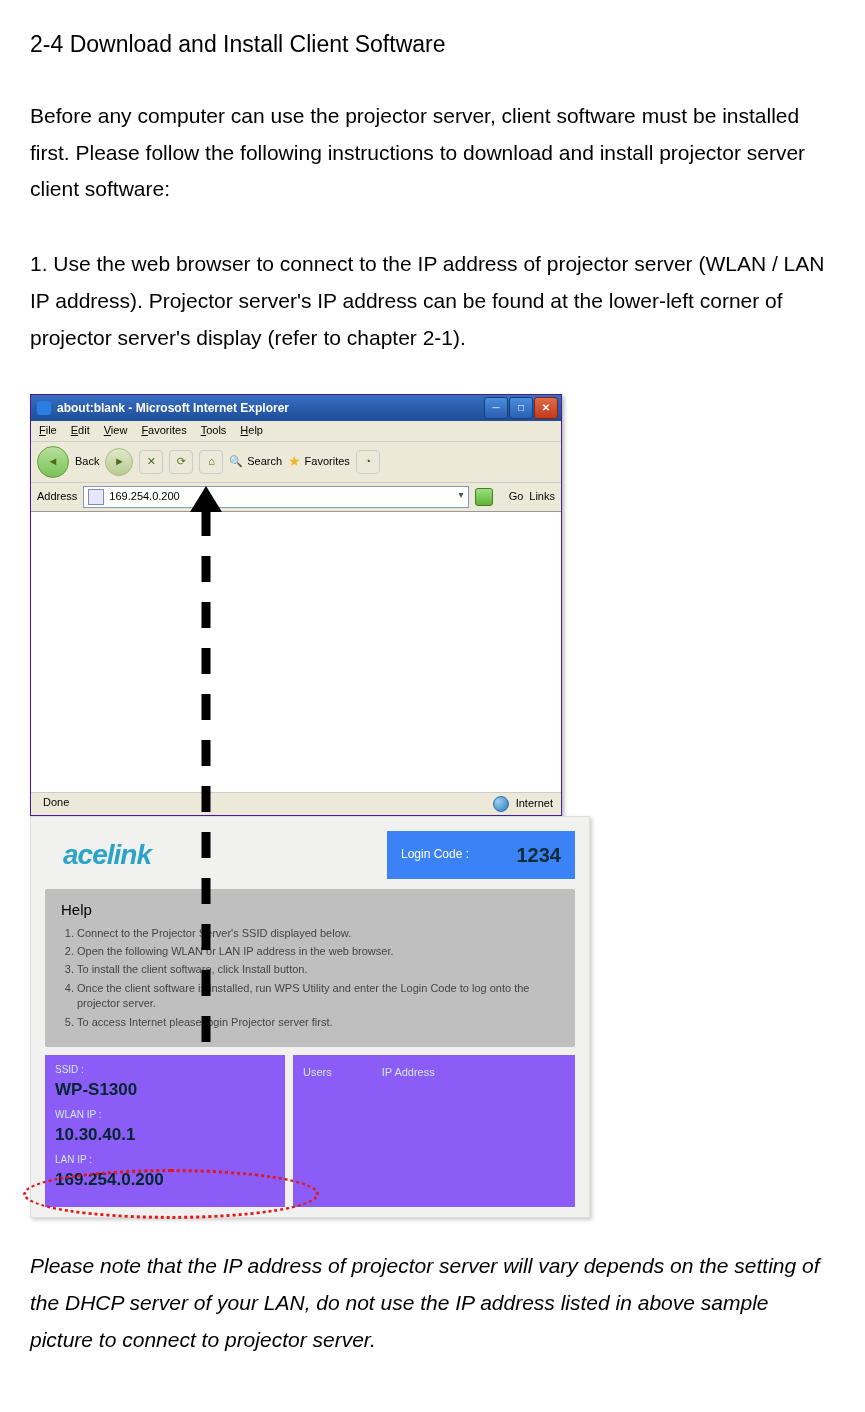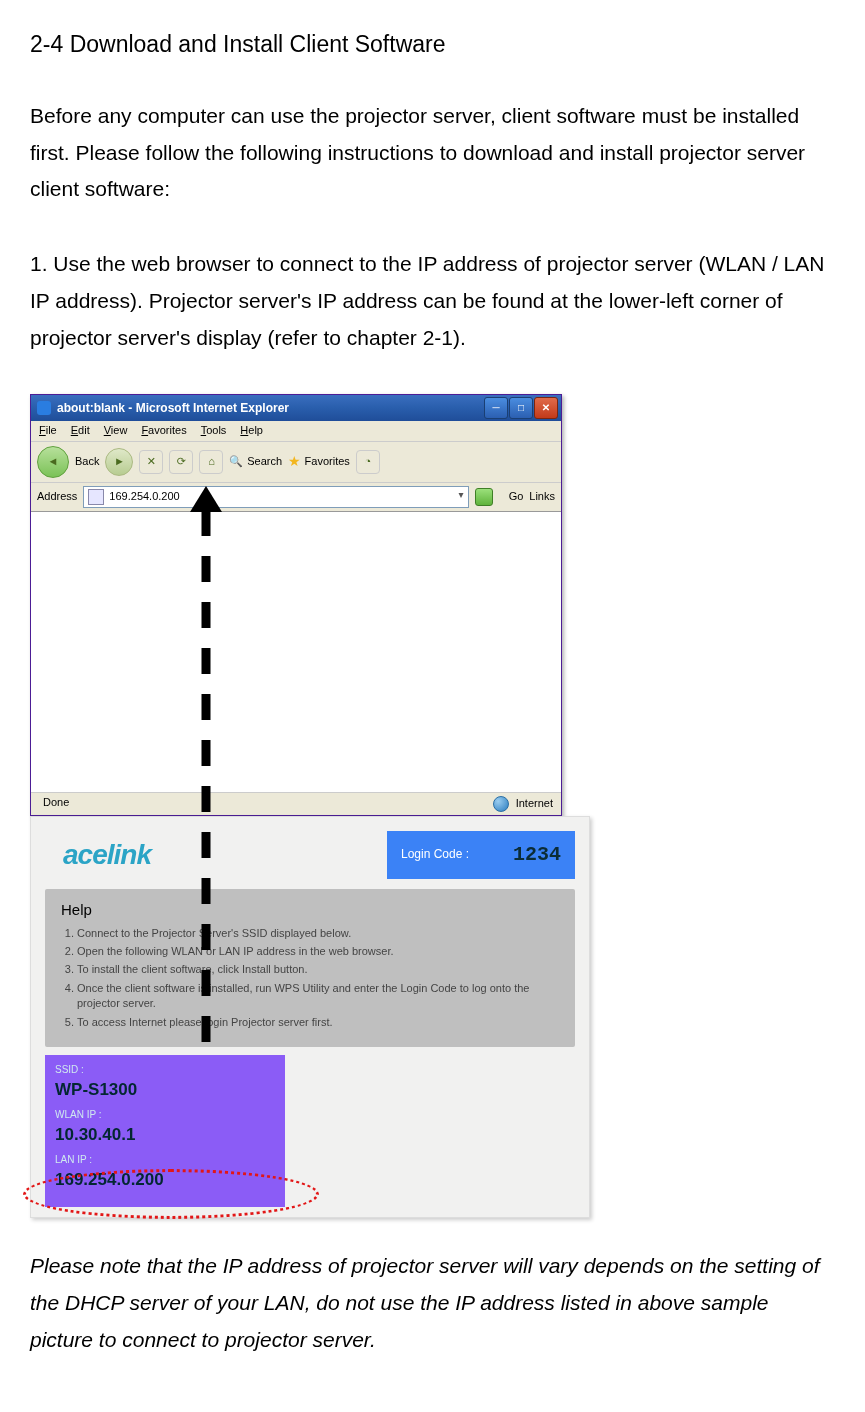--- a/index.html
+++ b/index.html
@@ -210,21 +210,20 @@
     align-items: center;
     gap: 10px;
     width: 160px;
     justify-content: space-between;
     font-size: 12px;
   }
   .ace-login .code {
     font-weight: bold;
     color: #0b2c36;
     font-size: 20px;
-    font-family: Liberation Mono, monospace;
   }
   .ace-help {
     background: #bfbfbf;
     border-radius: 2px;
     padding: 10px 16px 14px 16px;
     margin: 6px 0 8px 0;
     color: #333;
     font-size: 11px;
   }
   .ace-help .help-title {
@@ -363,20 +362,24 @@
     </div>
     <div class="ace-bottom">
       <div class="ace-box left">
         <div class="ace-lbl">SSID :</div>
         <div class="ace-val">WP-S1300</div>
         <div class="ace-lbl">WLAN IP :</div>
         <div class="ace-val">10.30.40.1</div>
         <div class="ace-lbl">LAN IP :</div>
         <div class="ace-val">169.254.0.200</div>
       </div>
+      <div class="ace-box right">
+        <span class="col-title">Users</span>
+        <span class="col-title">IP Address</span>
+      </div>
     </div>
 
     <div class="red-circle" style="left:-8px; bottom:-2px; width:290px; height:44px;"></div>
   </div>
 
   <svg class="arrow-overlay" viewBox="0 0 40 570" preserveAspectRatio="none">
     <defs>
       <marker id="ahead" markerWidth="12" markerHeight="12" refX="6" refY="2" orient="auto">
         <path d="M0,8 L6,0 L12,8 Z" fill="#000"></path>
       </marker>

